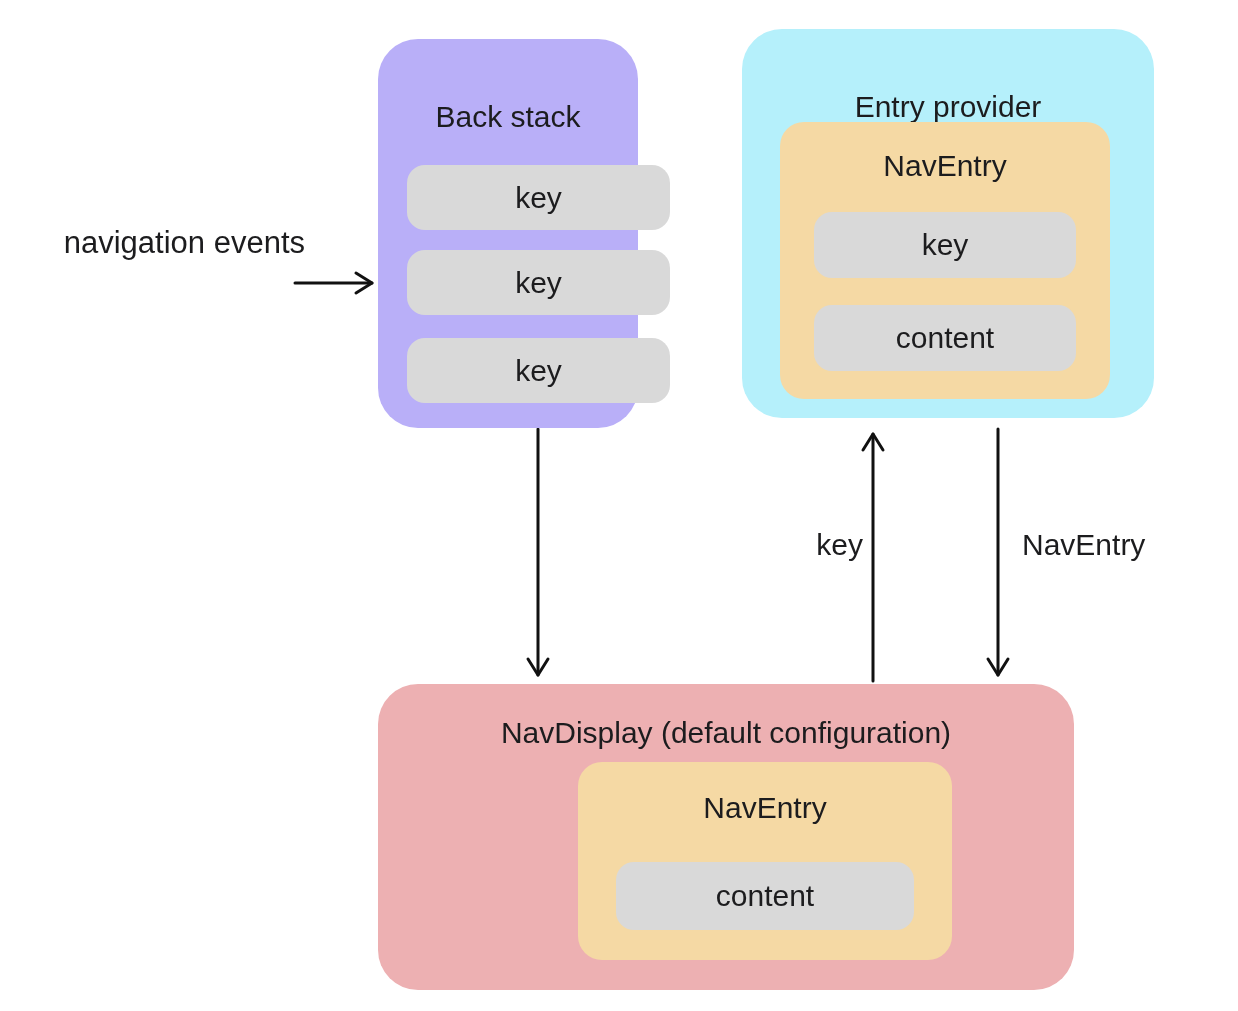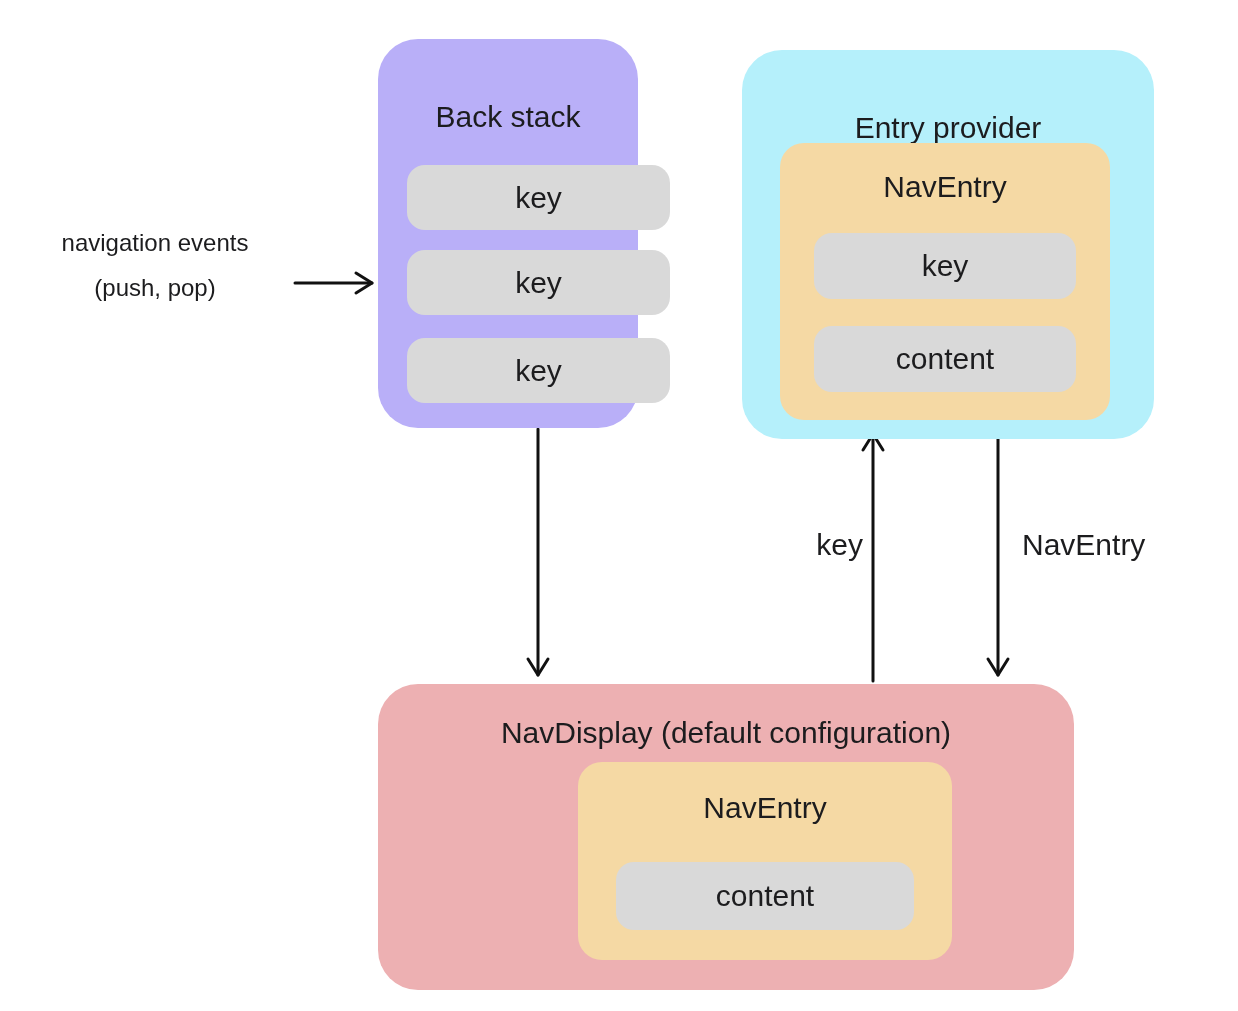--- a/index.html
+++ b/index.html
@@ -34,39 +34,39 @@
     white-space: nowrap;
   }
   
   .back-stack { left: 378px; top: 39px; width: 260px; height: 389px; background: var(--back-stack-bg, #b9aff8); }
   .back-stack .box-title { top: 60px; }
   .back-stack .slot { left: 29px; width: 263px; height: 65px; }
   .bs-key-0 { top: 126px; }
   .bs-key-1 { top: 211px; }
   .bs-key-2 { top: 299px; }
   
-  .entry-provider { left: 742px; top: 50px; width: 412px; height: 389px; background: var(--entry-provider-bg, #b5f0fb); }
+  .entry-provider { left: 742px; top: 29px; width: 412px; height: 389px; background: var(--entry-provider-bg, #b5f0fb); }
   .entry-provider .box-title { top: 60px; }
   .nav-entry-top { left: 38px; top: 93px; width: 330px; height: 277px; background: var(--nav-entry-bg, #f5d9a4); }
   .nav-entry-top .box-title { top: 26px; }
   .nav-entry-top .slot { left: 34px; width: 262px; height: 66px; }
   .ne-key { top: 90px; }
   .ne-content { top: 183px; }
   
   .nav-display { left: 378px; top: 684px; width: 696px; height: 306px; background: var(--nav-display-bg, #edb0b2); }
   .nav-display .box-title { top: 31px; }
   .nav-entry-bottom { left: 200px; top: 78px; width: 374px; height: 198px; background: var(--nav-entry-bg, #f5d9a4); }
   .nav-entry-bottom .box-title { top: 28px; }
   .nav-entry-bottom .slot { left: 38px; top: 100px; width: 298px; height: 68px; }
   
   .annotation {
     position: absolute;
     left: 5px; top: 220px; width: 300px;
-    text-align: center;
-    font-size: 24px;
+    text-align: right;
+    font-size: 31px;
     line-height: 45px;
   }
   .arrow-label {
     position: absolute;
     font-size: 30px;
     line-height: 36px;
     white-space: nowrap;
   }
   .arrow-label-key { left: 713px; top: 527px; width: 150px; text-align: right; }
   .arrow-label-naventry { left: 1022px; top: 527px; }
@@ -86,21 +86,20 @@
       </marker>
     </defs>
     <path d="M295,283 L372,283" marker-end="url(#arrowhead)"></path>
     <path d="M538,429 L538,675" marker-end="url(#arrowhead)"></path>
     <path d="M873,681 L873,434 " marker-end="url(#arrowhead)"></path>
     <path d="M998,429 L998,675" marker-end="url(#arrowhead)"></path>
   </svg>
 
   <div class="annotation">
     <div>navigation events</div>
-    <div>(push, pop)</div>
   </div>
 
   <div class="box rounded-lg back-stack">
     <div class="box-title">Back stack</div>
     <div class="slot bs-key-0">key</div>
     <div class="slot bs-key-1">key</div>
     <div class="slot bs-key-2">key</div>
   </div>
 
   <div class="box rounded-lg entry-provider">

